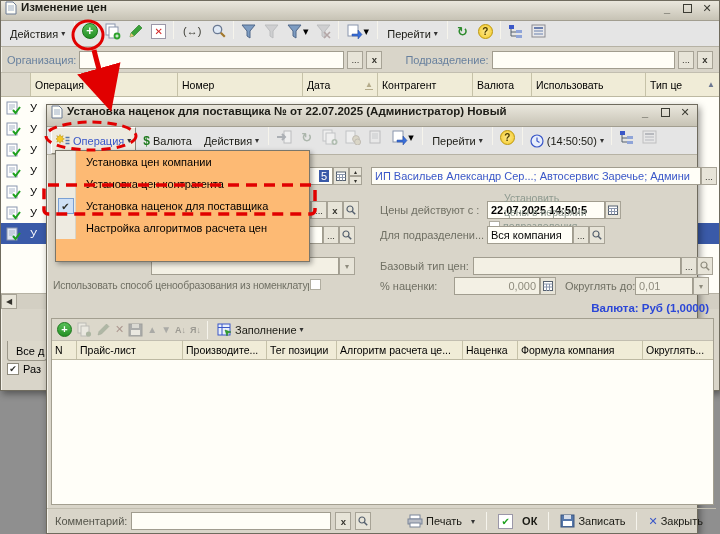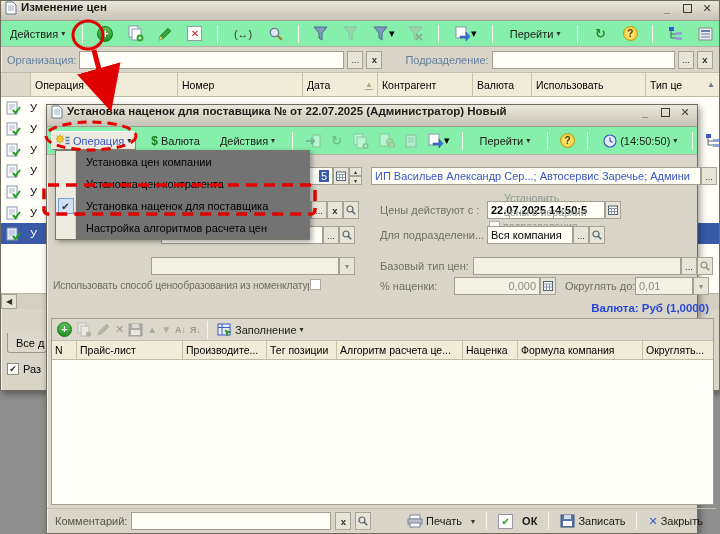--- a/index.html
+++ b/index.html
@@ -4,37 +4,37 @@
 <style>
   *{margin:0;padding:0;box-sizing:border-box;font-family:"Liberation Sans","DejaVu Sans",sans-serif}
   html,body{width:720px;height:534px;overflow:hidden}
   body{background:#8f8f8f;position:relative;font-size:11px;color:#000}
   .abs{position:absolute}
   .flex{display:flex;align-items:center}
   .win{position:absolute;background:#d9d5c9;border:1px solid #6f6b5e;box-shadow:inset 1px 1px 0 #f4f2ea,2px 3px 7px rgba(0,0,0,.4)}
   .titlebar{display:flex;align-items:flex-start;gap:4px;padding:0 4px;background:linear-gradient(180deg,#eae7dd,#c7c3b5);border-bottom:1px solid #a29e90;font-weight:bold;font-size:11.5px;color:#1c1c16}
   .wc{width:16px;height:14px;display:flex;align-items:center;justify-content:center;color:#3c3c34;font-weight:bold;font-size:11px;line-height:10px}
   .wmaxbox{width:9px;height:9px;border:1.5px solid #3c3c34;display:inline-block}
-  .toolbar{display:flex;align-items:center;gap:10px;padding:0 4px;background:#86efac;border-bottom:1px solid #b6b2a4}
+  .toolbar{display:flex;gap:2px;padding:0 4px;background:#e5e5e5;border-bottom:1px solid #b6b2a4}
   .tbtn{display:flex;align-items:center;gap:3px;padding:2px 5px;color:#1a1a14;white-space:nowrap}
   .tbtn .dd{font-size:8px;color:#333}
   .tico{width:21px;height:20px;display:flex;align-items:center;justify-content:center;position:relative}
   .sep{width:1px;height:18px;background:#b2ae9f;border-right:1px solid #f6f4ec;margin:0 2px}
   .dis{opacity:.42;filter:grayscale(75%)}
   .plusico{width:16px;height:16px;border-radius:50%;background:linear-gradient(#58c058,#259025);border:1px solid #1a761a;color:#fff;font-size:12px;font-weight:bold;display:flex;align-items:center;justify-content:center;line-height:1}
   .delico{width:15px;height:15px;background:#fff;border:1px solid #9b97a8;color:#d32222;font-weight:bold;font-size:10px;display:flex;align-items:center;justify-content:center}
   .helpico{width:15px;height:15px;border-radius:50%;background:radial-gradient(#ffe98c,#f3c926);border:1px solid #bd9708;color:#4a3b00;font-weight:bold;font-size:10px;display:flex;align-items:center;justify-content:center}
   .lbl{color:#707064;white-space:nowrap}
   .bluelbl{color:#68809e;white-space:nowrap}
   .fld{background:#fffef7;border:1px solid #a19d8f;height:18px;display:flex;align-items:center;padding:0 3px;overflow:hidden;white-space:nowrap}
   .fld.dis2{background:#f3f0e4;color:#8e8b7d}
   .fbtn{height:18px;min-width:16px;background:#e7e4d8;border:1px solid #a7a396;font-size:9.5px;color:#33322c;display:flex;align-items:center;justify-content:center;padding:0 2px}
   .hcell{background:#f0ecd7;border-right:1px solid #c6c2a8;height:100%;display:flex;align-items:center;padding:0 4px;overflow:hidden;white-space:nowrap;font-size:10.5px}
   .chk{width:12px;height:12px;background:#fff;border:1px solid #8e8a7c;display:flex;align-items:center;justify-content:center;font-size:9px;color:#2e2e28}
-  .menu{position:absolute;left:55px;top:150px;width:255px;height:90px;background:#737373;border:1px solid #7a766a;box-shadow:2px 2px 5px rgba(0,0,0,.35);z-index:30}
+  .menu{position:absolute;left:55px;top:150px;width:255px;height:112px;background:#fdba74;border:1px solid #7a766a;box-shadow:2px 2px 5px rgba(0,0,0,.35);z-index:30}
   .mitem{display:flex;align-items:stretch;height:22px}
   .mgut{width:20px;background:#eeebe1;border-right:1px solid #d8d4c8;display:flex;align-items:center;justify-content:center}
   .mlab{display:flex;align-items:center;padding-left:10px;white-space:nowrap}
   .mcheck{width:16px;height:16px;background:#cfe0f5;border:1px solid #7aa0d4;display:flex;align-items:center;justify-content:center;font-size:10px;color:#2e2e28}
   .tab{position:absolute;background:#dcd8cb;border:1px solid #9b978a;border-bottom:none;border-radius:3px 3px 0 0;display:flex;align-items:center;padding:0 8px;white-space:nowrap}
   .blue{color:#2b47d7}
   .grid-hcell{background:#f0ecd7;border-right:1px solid #c6c2a8;display:flex;align-items:center;padding:0 3px;overflow:hidden;white-space:nowrap;font-size:10.5px;height:100%}
   svg{display:block}
   #annot{position:absolute;left:0;top:0;z-index:60;pointer-events:none}
 </style>
@@ -228,21 +228,21 @@
           <rect x="1" y="1" width="10" height="12" fill="#dfe6f5" stroke="#8a96ad"></rect>
           <path d="M3 4h6M3 6h6M3 8h4" stroke="#aab6c8"></path>
           <path d="M7 9l2.5 3 4.5-6" stroke="#1da11d" stroke-width="2" fill="none"></path>
         </svg>
       <span>У</span>
     </div>
   </div>
   <div class="flex" style="height:16px;background:#d3cfc3;border-top:1px solid #b6b2a4">
     <span class="fbtn" style="height:15px;width:16px;font-size:8px">◀</span>
   </div>
-  <div class="tab" style="left:6px;top:332px;height:20px;width:40px;border-radius:0 0 3px 3px;border-top:none;border-bottom:1px solid #9b978a;overflow:hidden">
+  <div class="tab" style="left:6px;top:340px;height:20px;width:40px;border-radius:0 0 3px 3px;border-top:none;border-bottom:1px solid #9b978a;overflow:hidden">
     <span>Все д</span>
   </div>
   <div class="flex" style="position:absolute;left:6px;top:362px;gap:4px">
     <span class="chk">✔</span>
     <span>Раз</span>
   </div>
 </div>
 
 <div class="win" id="dialog" style="left:46px;top:104px;width:652px;height:430px;z-index:10">
   <div class="titlebar" style="height:22px">

